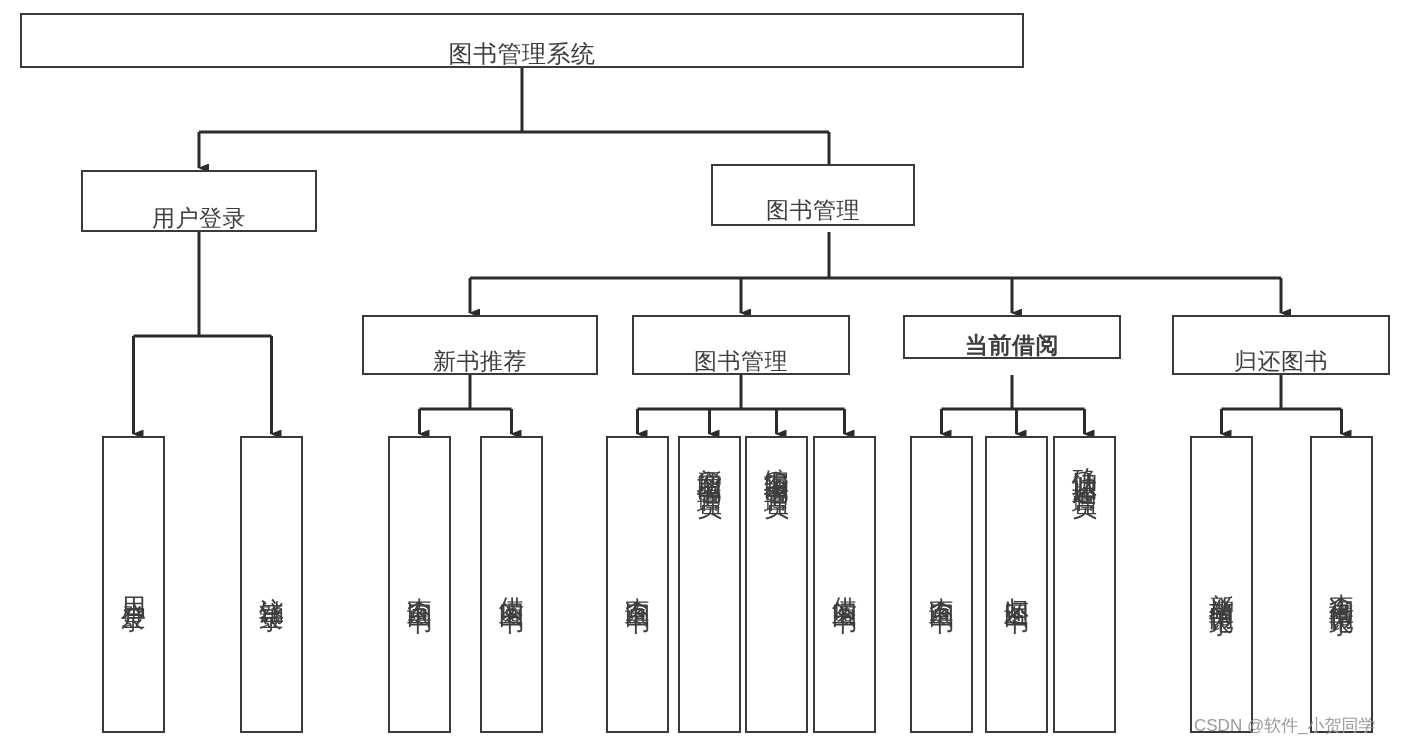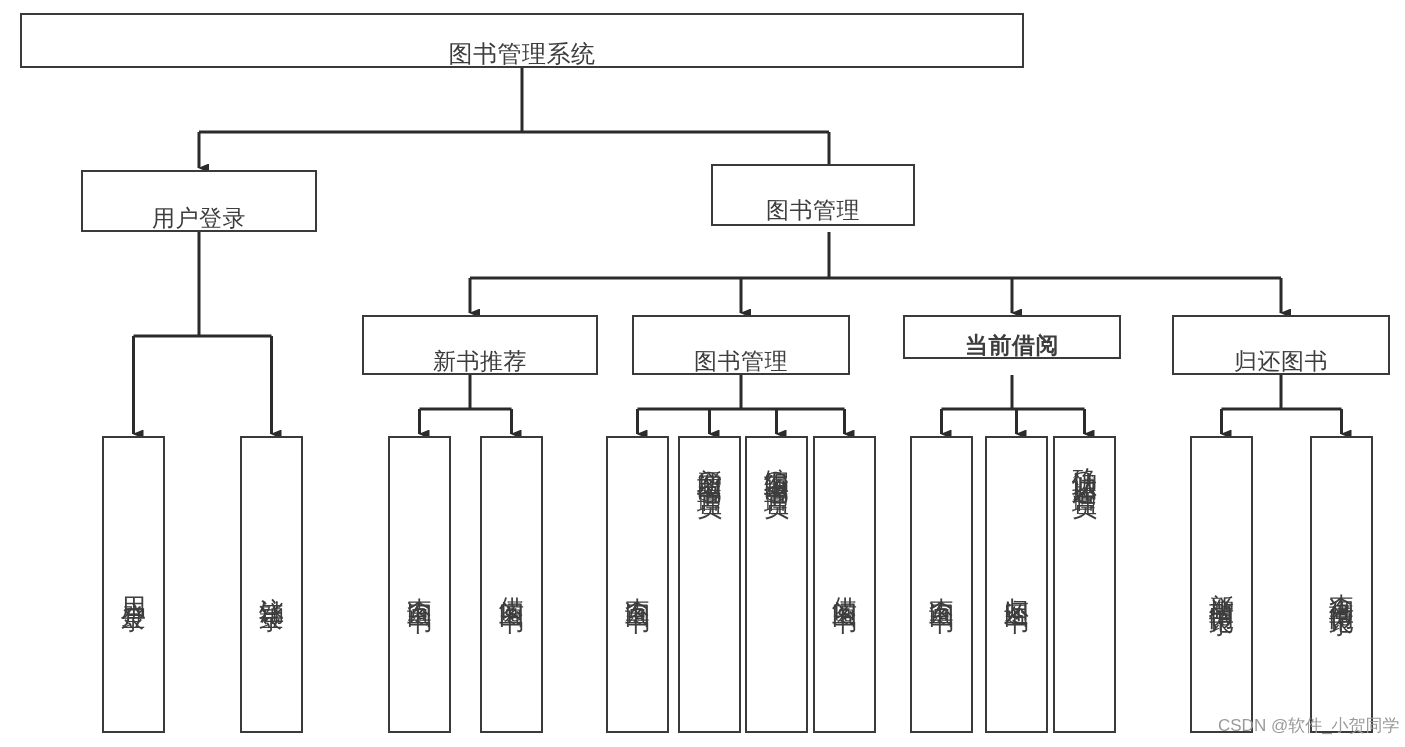--- a/index.html
+++ b/index.html
@@ -68,21 +68,20 @@
     padding-top: 0;
   }
   .watermark {
     position: absolute;
     left: 1194px;
     top: 714px;
     font-size: 17px;
     color: #9a9a9a;
     white-space: nowrap;
     z-index: 3;
-    margin-left: 24px;
   }
 </style>
 </head>
 <body>
 
 <div id="canvas">
   <svg id="edges" viewBox="0 0 1405 747">
     <defs>
       <marker id="arrowhead" markerWidth="9" markerHeight="11" refX="4.5" refY="10" orient="auto" markerUnits="userSpaceOnUse">
         <path d="M0,0 L9,0 L4.5,11 Z" fill="#2b2b2b"></path>

